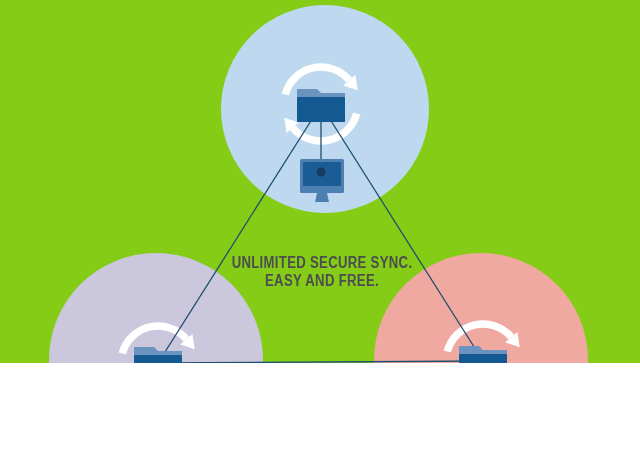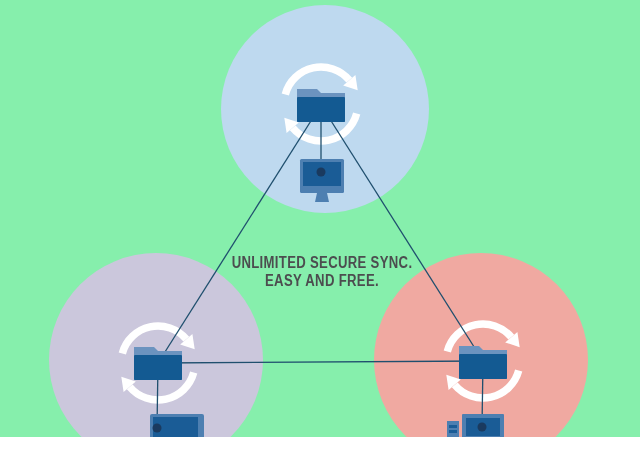--- a/index.html
+++ b/index.html
@@ -1,19 +1,19 @@
 <!DOCTYPE html>
 <html><head>
 <meta charset="utf-8">
 <style>
   html,body{margin:0;padding:0;background:#ffffff;}
   .stage{
     position:relative;
-    width:640px;height:437px;
-    background:#86efac;
+    width:640px;height:363px;
+    background:#84cc16;
     overflow:hidden;
     font-family:"Liberation Sans", sans-serif;
   }
   .diagram-svg{position:absolute;left:0;top:0;}
   .ring-arc{stroke:#ffffff;fill:none;stroke-width:7.5;}
   .ring-arrow{fill:#ffffff;}
   .folder-back{fill:#6B93BF;}
   .folder-front{fill:#135A92;}
   .dev-frame{fill:#4D7FB1;}
   .dev-screen{fill:#1A5C96;}

